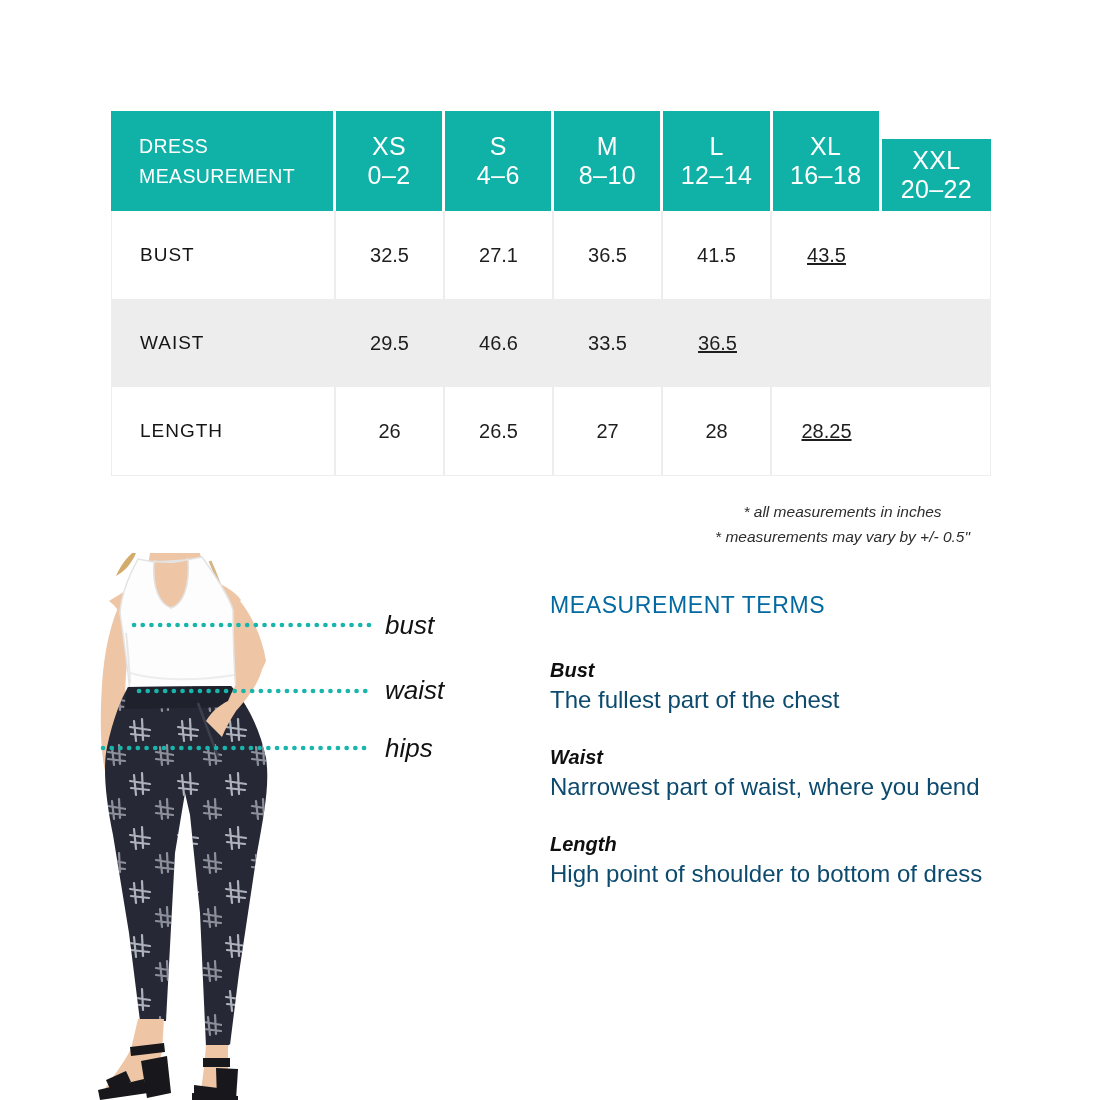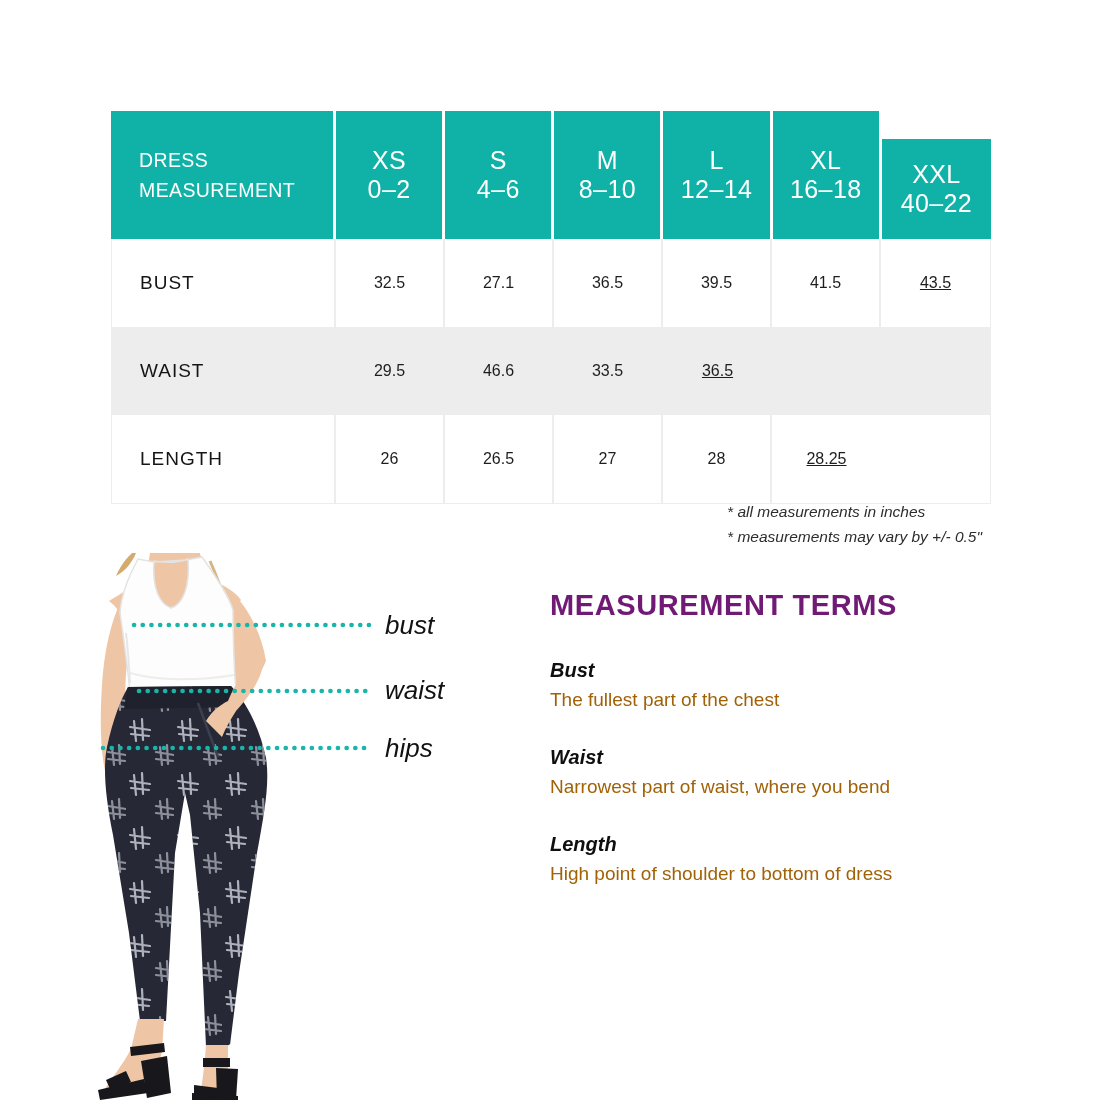--- a/index.html
+++ b/index.html
@@ -2,61 +2,61 @@
 <html><head>
 <meta charset="utf-8">
 <style>
   html,body{margin:0;padding:0;}
   body{
     width:1100px;height:1100px;position:relative;background:#ffffff;
     font-family:"Liberation Sans", sans-serif;color:#1c1c1c;overflow:hidden;
   }
   
   .size-table{position:absolute;left:111px;top:111px;width:880px;}
-  .thead{display:grid;grid-template-columns:225px repeat(6,1fr);height:128px;}
+  .thead{display:grid;grid-template-columns:225px repeat(6,1fr);height:100px;}
   .th{
     background:#10b2a8;color:#fff;display:flex;flex-direction:column;
     justify-content:center;align-items:center;border-right:3px solid #ffffff;
     font-size:25px;line-height:29px;letter-spacing:.4px;
   }
   .th:last-child{border-right:none;margin-top:28px;}
   .th.label-col{align-items:flex-start;padding-left:28px;font-size:19.5px;line-height:30px;}
   .th .hdr-label{max-width:180px;}
   .tbody{border:1px solid #ededed;border-top:none;}
   .tr{display:grid;grid-template-columns:224px repeat(6,1fr);height:88px;}
   .tr.gray{background:#ededed;}
   .td{
     display:flex;align-items:center;justify-content:center;
-    font-size:16px;color:#1e1e1e;border-right:2px solid #ededed;
+    font-size:20px;color:#1e1e1e;border-right:2px solid #ededed;
   }
   .td:last-child{border-right:none;text-decoration:underline;}
   .td.row-label{justify-content:flex-start;padding-left:28px;font-size:19px;letter-spacing:1px;color:#151515;}
   
   .notes{
-    position:absolute;right:118px;top:499px;text-align:left;
+    position:absolute;right:130px;top:499px;text-align:center;
     font-style:italic;font-size:15.5px;line-height:25px;color:#2d2d2d;
   }
   
   .figure{position:absolute;left:78px;top:553px;width:262px;height:550px;}
   .measure-overlay{position:absolute;left:0;top:0;width:1100px;height:1100px;pointer-events:none;}
   .body-label{
     position:absolute;font-style:italic;font-size:26px;color:#121212;line-height:34px;
   }
   .body-label.bust{left:385px;top:608px;}
   .body-label.waist{left:385px;top:673px;}
   .body-label.hips{left:385px;top:731px;}
   
   .terms{position:absolute;left:550px;top:590px;width:500px;}
   .terms-heading{
-    margin:0 0 36px 0;color:#701a75;font-size:29px;font-weight:700;
+    margin:0 0 36px 0;color:#0369a1;font-size:23px;font-weight:400;
     letter-spacing:.6px;line-height:30px;
   }
   .term-block{margin-bottom:28px;}
   .term-name{font-size:20px;font-weight:bold;font-style:italic;color:#0f0f0f;line-height:29px;}
-  .term-def{font-size:19px;color:#a16207;line-height:30px;}
+  .term-def{font-size:24px;color:#0c4a6e;line-height:30px;}
 </style>
 </head>
 <body>
 
 <div class="size-table">
   <div class="thead">
     <div class="th label-col">
       <span class="hdr-label">DRESS MEASUREMENT</span>
     </div>
     <div class="th">
@@ -74,31 +74,30 @@
     <div class="th">
       <span>L</span>
       <span>12–14</span>
     </div>
     <div class="th">
       <span>XL</span>
       <span>16–18</span>
     </div>
     <div class="th">
       <span>XXL</span>
-      <span>40–22</span>
+      <span>20–22</span>
     </div>
   </div>
 
   <div class="tbody">
     <div class="tr">
       <div class="td row-label">BUST</div>
       <div class="td">32.5</div>
       <div class="td">27.1</div>
       <div class="td">36.5</div>
-      <div class="td">39.5</div>
       <div class="td">41.5</div>
       <div class="td">43.5</div>
     </div>
     <div class="tr gray">
       <div class="td row-label">WAIST</div>
       <div class="td">29.5</div>
       <div class="td">46.6</div>
       <div class="td">33.5</div>
       <div class="td">36.5</div>
     </div>

